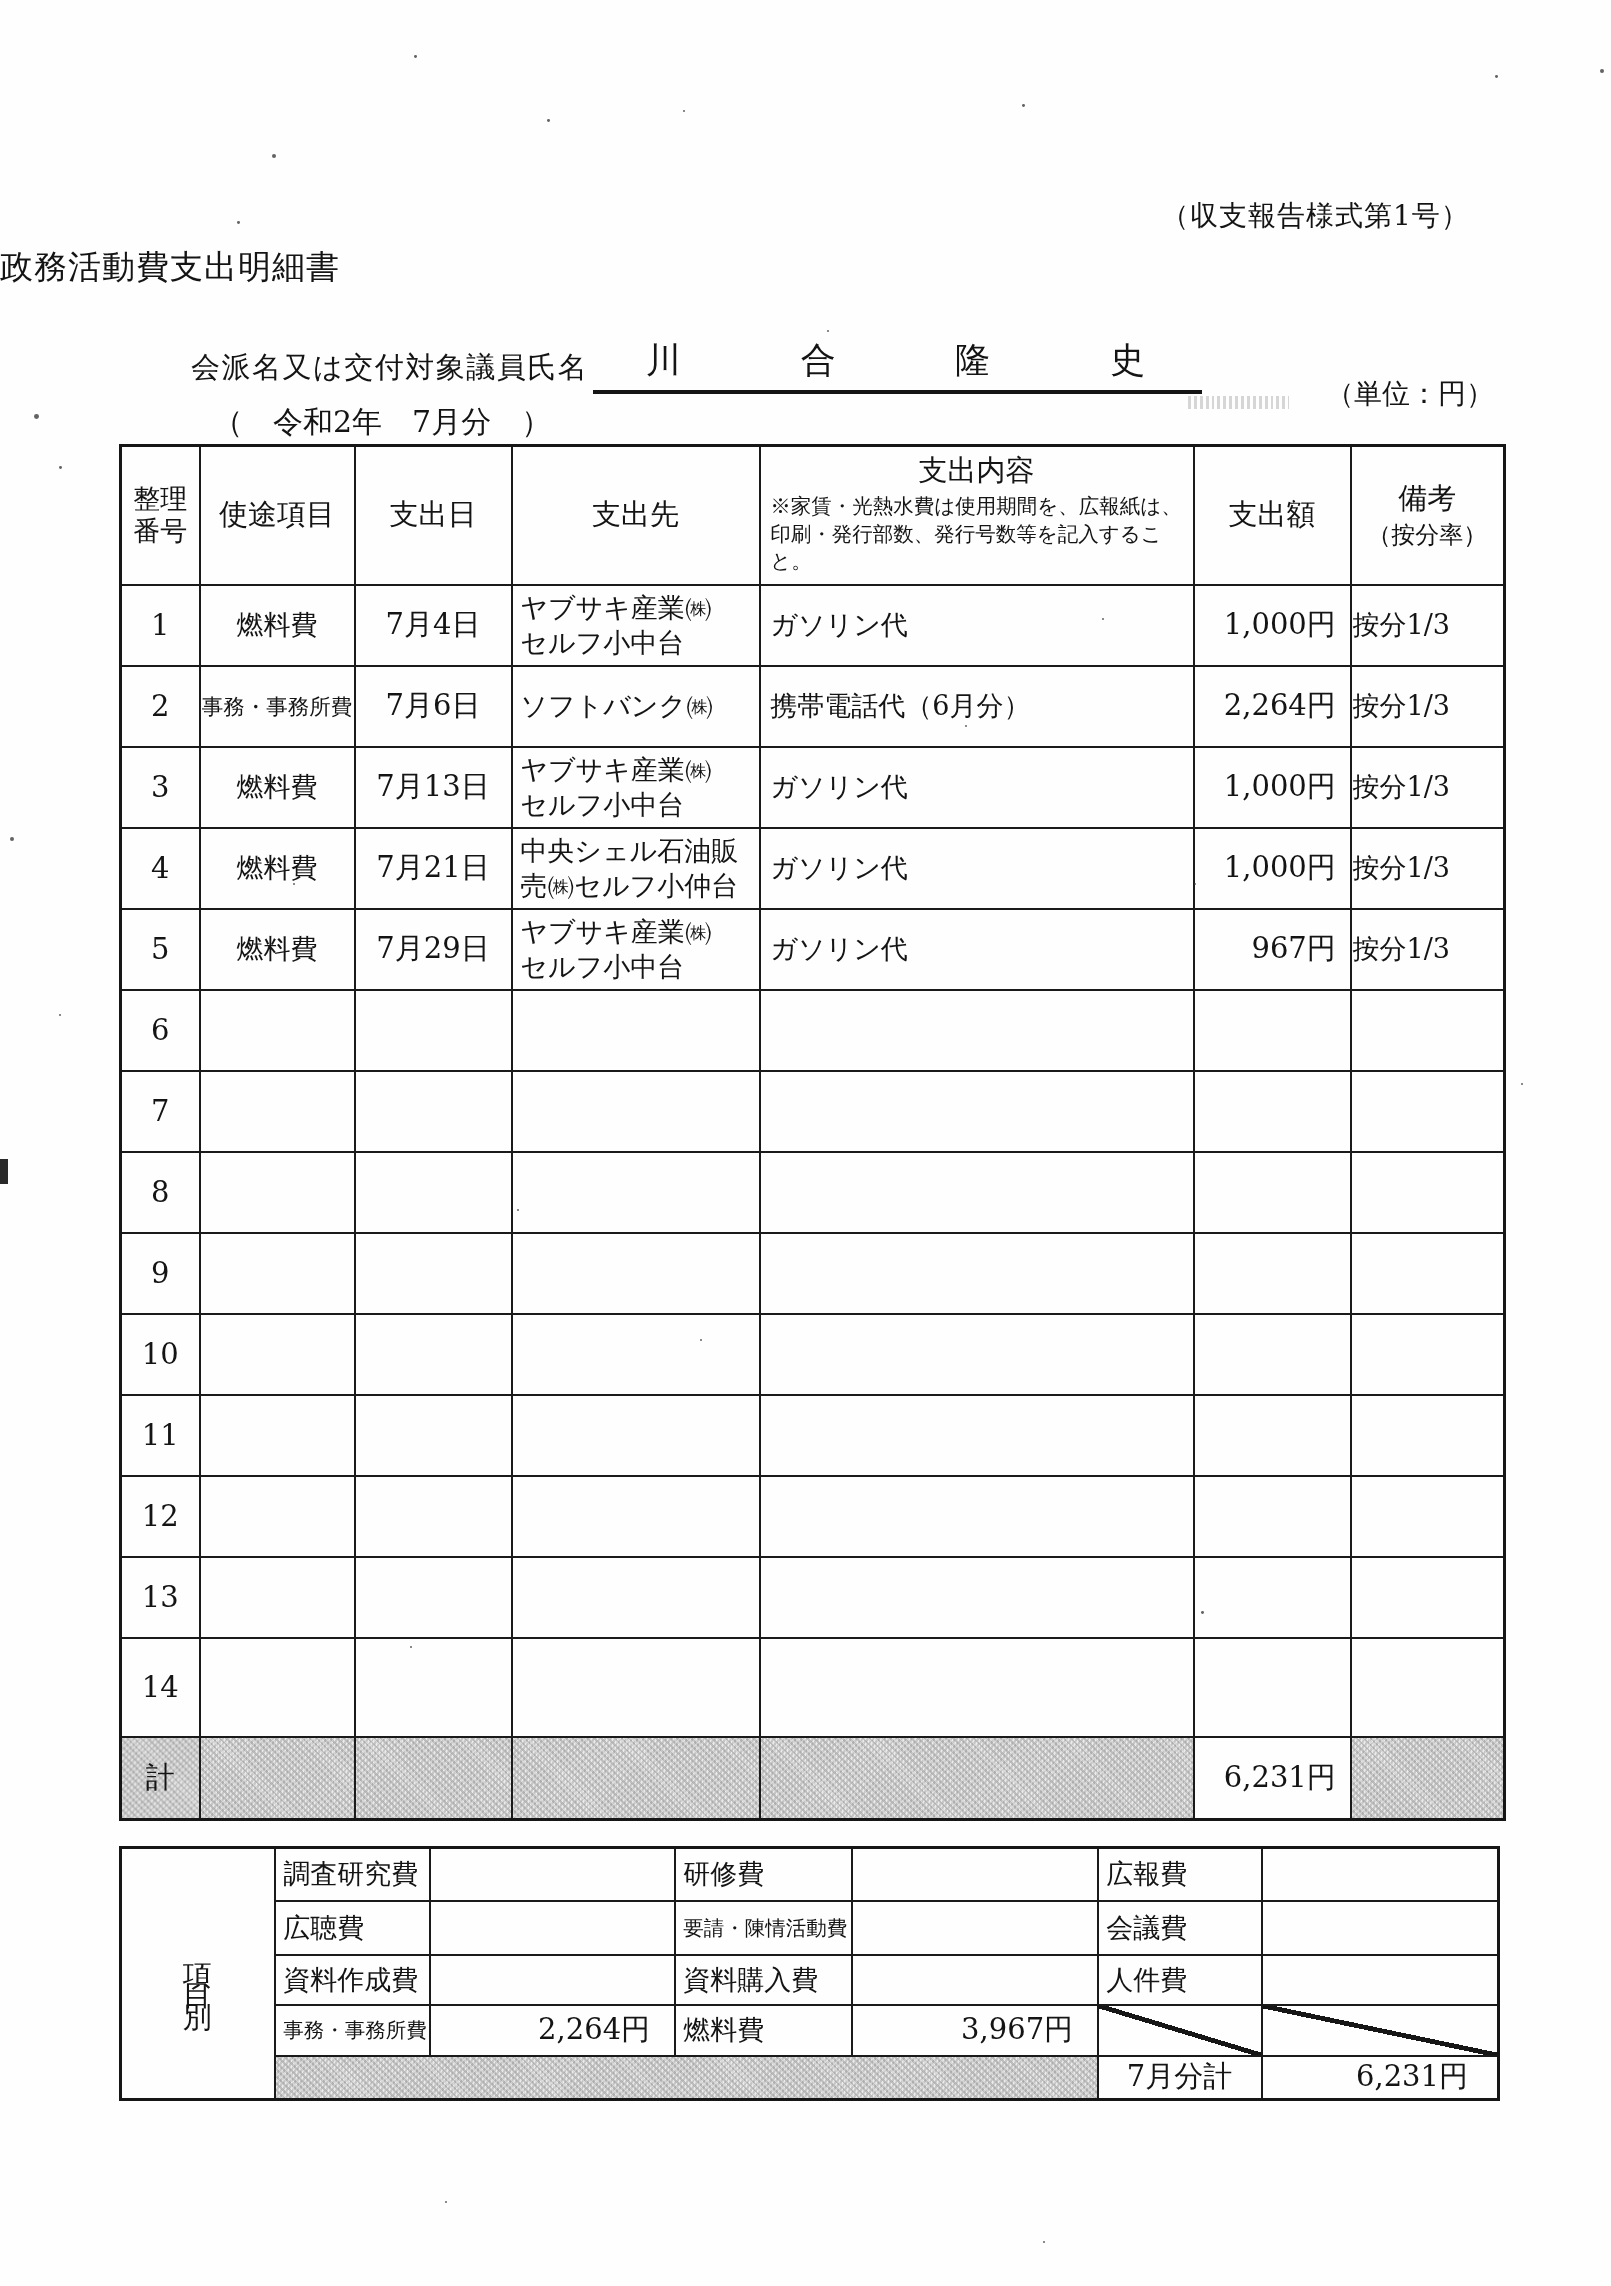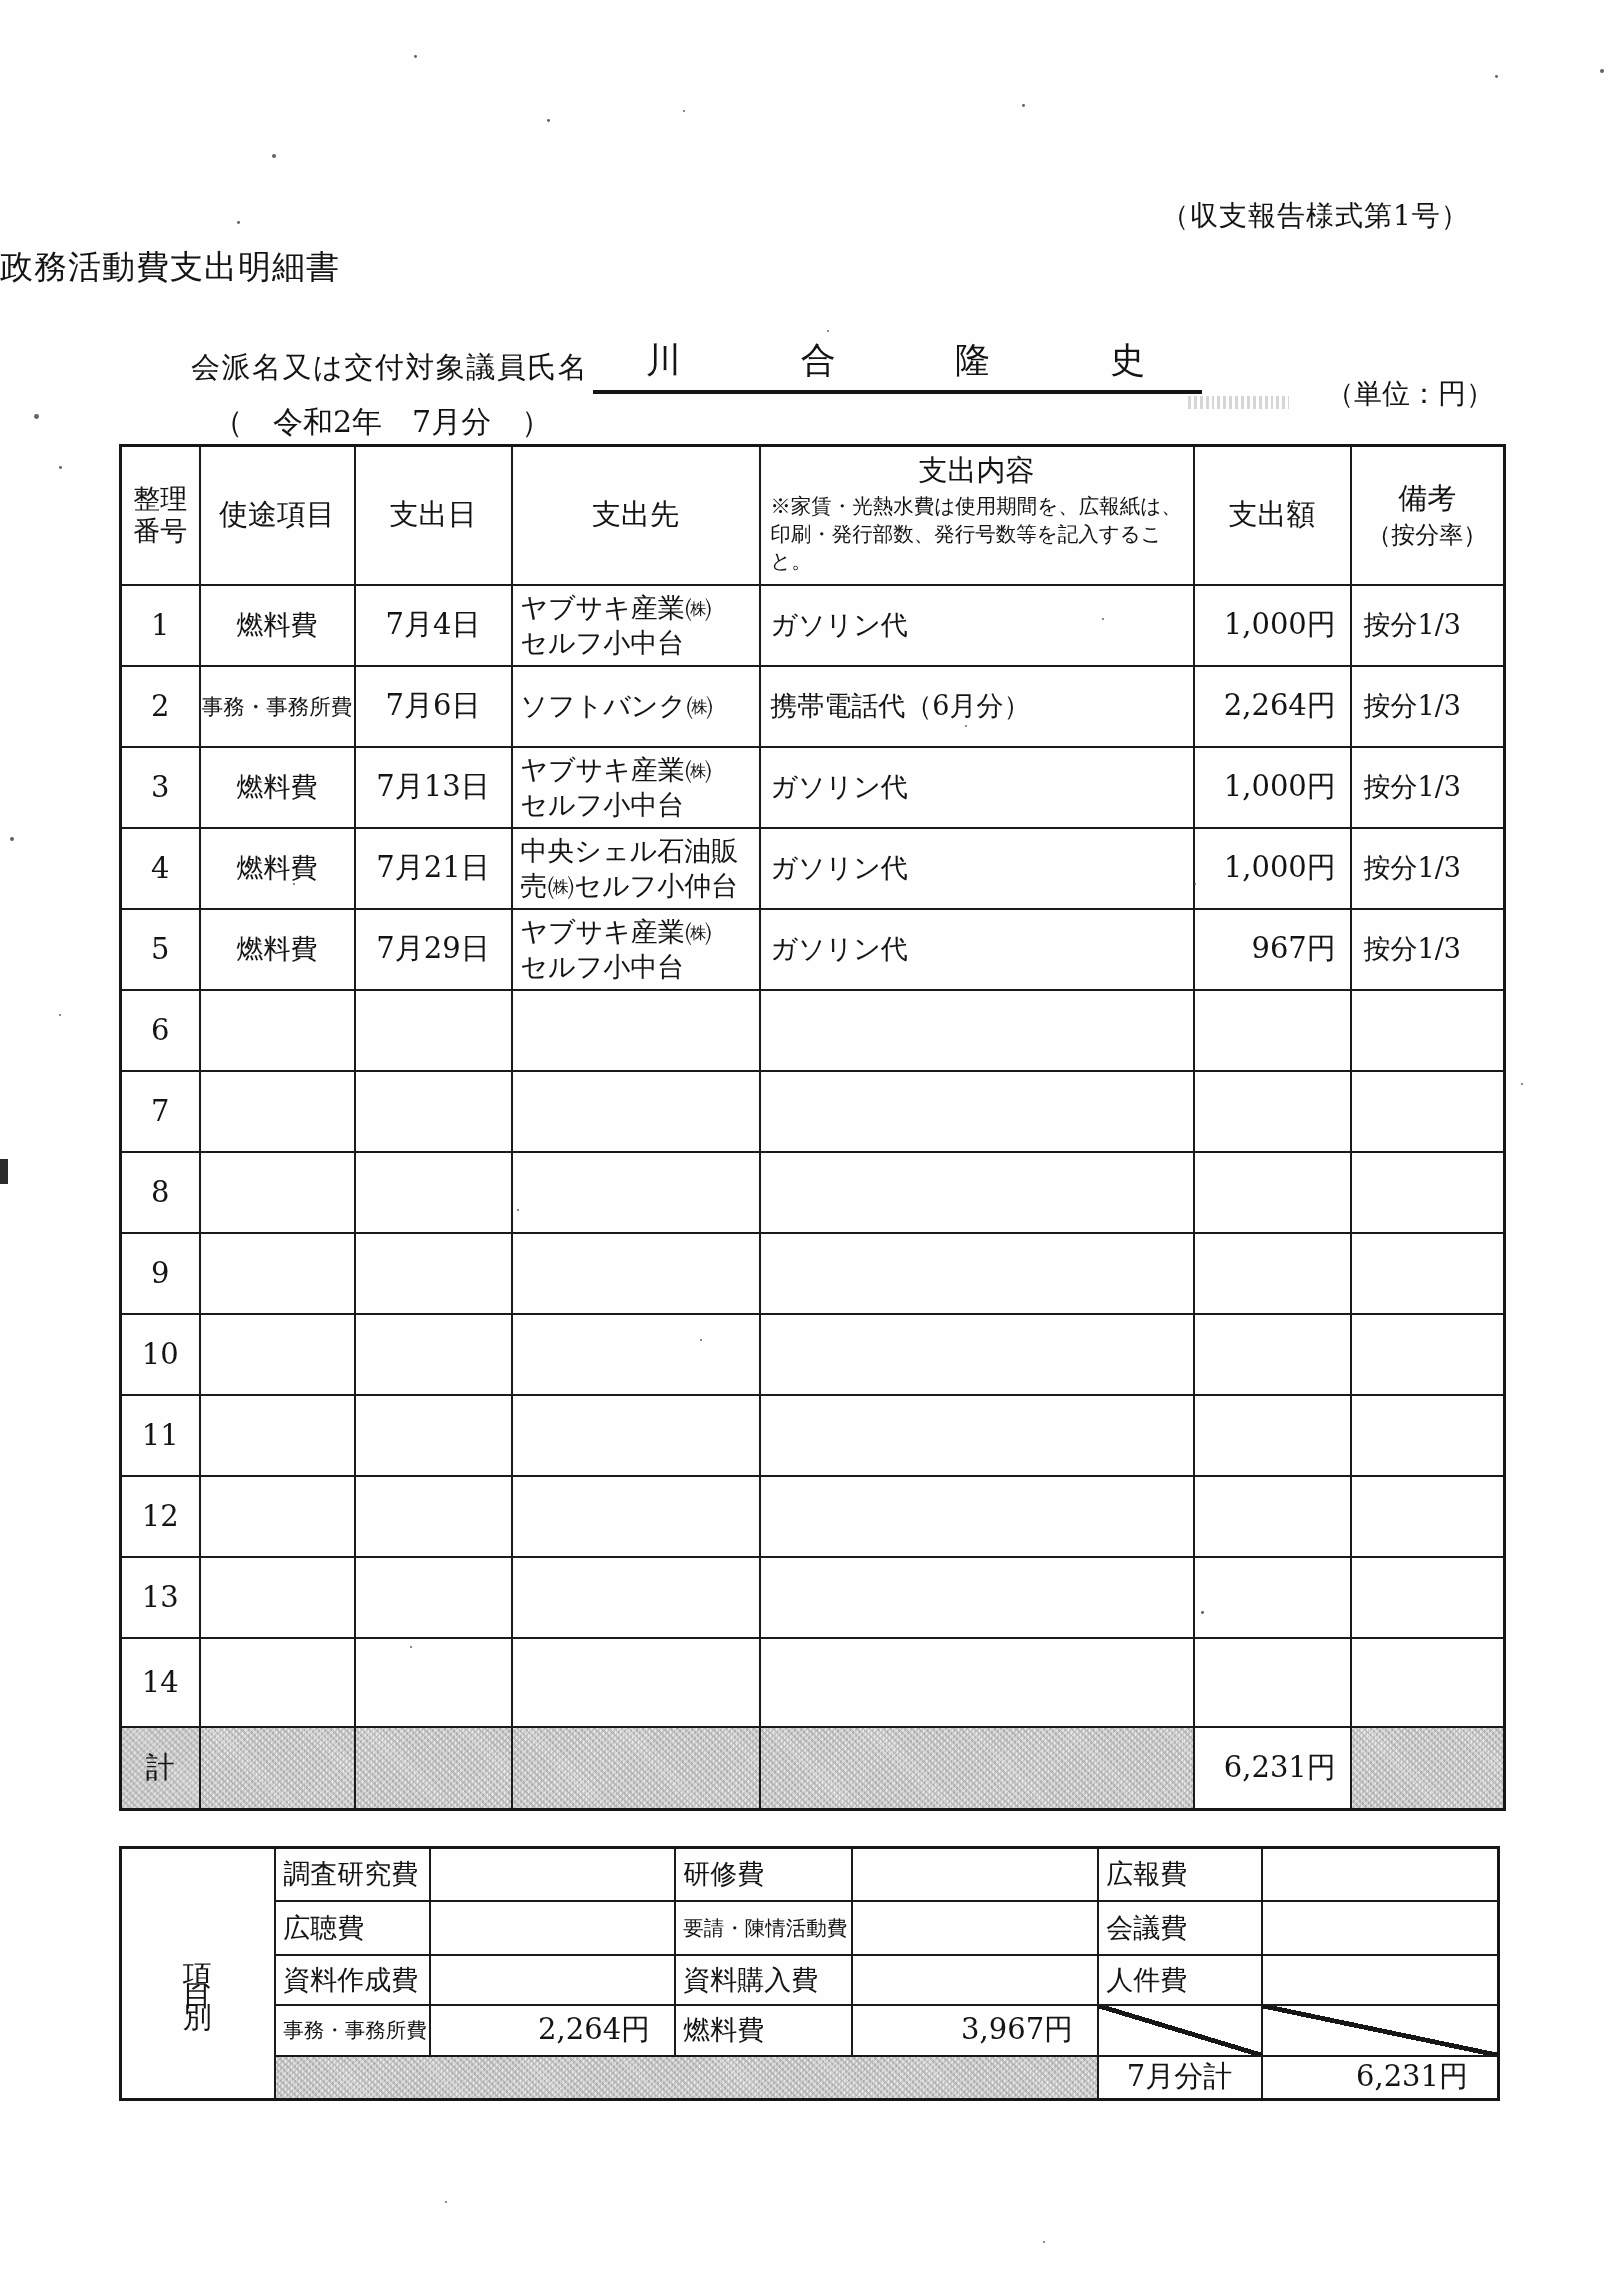--- a/index.html
+++ b/index.html
@@ -35,21 +35,21 @@
   .h-detail-note { font-size:20.5px; text-align:left; line-height:1.35; padding:2px 7.8px 3.9px 9.8px; }
   .h-remarks-sub { font-size:24px; }
   
   .c-no      { text-align:center; font-size:29px; }
   .c-cat     { text-align:center; font-size:27px; }
   .c-cat.small { font-size:21.5px; }
   .c-date    { text-align:center; font-size:29px; }
   .c-payee   { text-align:left; padding-left:7.8px; font-size:27px; white-space:pre-line; line-height:1.3;margin-left:21px; }
   .c-detail  { text-align:left; padding-left:9.8px; font-size:27px; }
   .c-amount  { text-align:right; padding-right:13.7px; font-size:29px; }
-  .c-remarks { text-align:left; padding-left:12px; font-size:27px; }
+  .c-remarks { text-align:left; padding-left:1px; font-size:27px; }
   
   .shaded {
     background-color:#dadada;
     background-image:
       repeating-linear-gradient(45deg,  rgba(80,80,80,.20) 0 2px, transparent 2px 4.9px),
       repeating-linear-gradient(-45deg, rgba(90,90,90,.16) 0 2px, transparent 2px 3.9px),
       repeating-linear-gradient(90deg,  rgba(255,255,255,.45) 0 1px, transparent 1px 2.9px);
   }
   
   .side-cell { text-align:center; }
@@ -229,21 +229,21 @@
       </tr>
       <tr style="height: 81px;">
         <td class="c-no">13</td>
         <td class="c-cat"></td>
         <td class="c-date"></td>
         <td class="c-payee"></td>
         <td class="c-detail"></td>
         <td class="c-amount"></td>
         <td class="c-remarks"></td>
       </tr>
-      <tr style="height: 89px;">
+      <tr style="height: 99px;">
         <td class="c-no">14</td>
         <td class="c-cat"></td>
         <td class="c-date"></td>
         <td class="c-payee"></td>
         <td class="c-detail"></td>
         <td class="c-amount"></td>
         <td class="c-remarks"></td>
       </tr>
     </tbody>
   <tbody>

